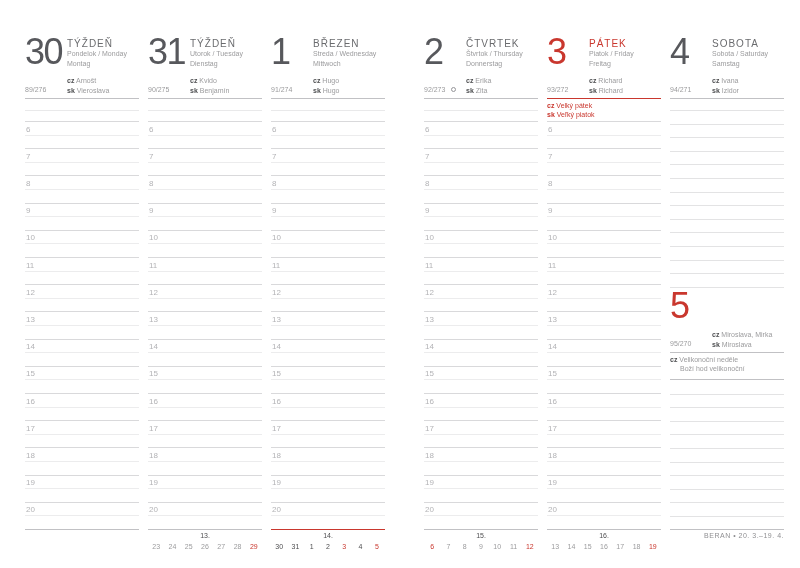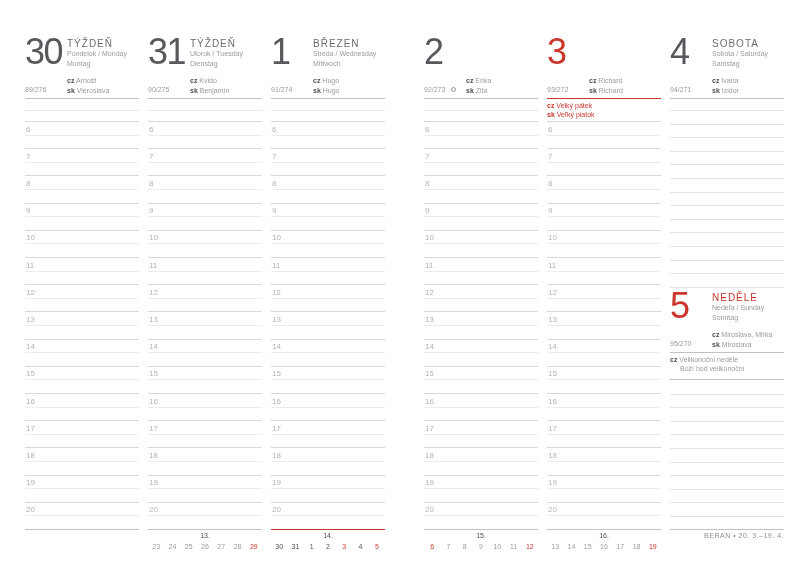--- a/index.html
+++ b/index.html
@@ -275,20 +275,25 @@
           <span class="dc-d">2</span>
           <span class="dc-r">3</span>
           <span class="dc-d">4</span>
           <span class="dc-r">5</span>
         </div>
     </div>
   </div>
 
   <div class="col" style="left:424px">
     <div class="num">2</div>
+    <div class="names">
+      <div class="cap">ČTVRTEK</div>
+      <div class="sub">Štvrtok / Thursday</div>
+      <div class="sub">Donnerstag</div>
+    </div>
     <div class="meta">
       <div><span class="tag">cz</span> <span>Erika</span></div>
       <div><span class="tag">sk</span> <span>Zita</span></div>
     </div>
     <div class="doy"><span>92/273</span><span class="moon"></span></div>
     <div class="divider"></div>
     <div class="preline"></div>
     <div class="hours">
         <div class="hline" style="top: 0px;"></div>
         <div class="hlabel" style="top: 3.5px;">6</div>
@@ -346,20 +351,25 @@
           <span class="dc-g">9</span>
           <span class="dc-g">10</span>
           <span class="dc-g">11</span>
           <span class="dc-r">12</span>
         </div>
     </div>
   </div>
 
   <div class="col" style="left:547px">
     <div class="num red">3</div>
+    <div class="names">
+      <div class="cap red">PÁTEK</div>
+      <div class="sub">Piatok / Friday</div>
+      <div class="sub">Freitag</div>
+    </div>
     <div class="meta">
       <div><span class="tag">cz</span> <span>Richard</span></div>
       <div><span class="tag">sk</span> <span>Richard</span></div>
     </div>
     <div class="doy"><span>93/272</span></div>
     <div class="divider" style="background:var(--accent)"></div>
     <div class="holiday">
       <div><span class="tag">cz</span> <span>Velký pátek</span></div>
       <div><span class="tag">sk</span> <span>Veľký piatok</span></div>
     </div>
@@ -450,25 +460,20 @@
         <div class="rline" style="top: 180.8px;"></div>
         <div class="rline" style="top: 194.4px;"></div>
         <div class="rline" style="top: 208px;"></div>
         <div class="rline" style="top: 221.6px;"></div>
         <div class="rline" style="top: 235.2px;"></div>
         <div class="rline" style="top: 248.8px;"></div>
       </div>
 
     <div class="sunblock">
       <div class="num red">5</div>
-      <div class="names">
-        <div class="cap red">NEDĚLE</div>
-        <div class="sub">Nedeľa / Sunday</div>
-        <div class="sub">Sonntag</div>
-      </div>
       <div class="meta">
         <div><span class="tag">cz</span> <span>Miroslava, Mirka</span></div>
         <div><span class="tag">sk</span> <span>Miroslava</span></div>
       </div>
       <div class="doy"><span>95/270</span></div>
       <div class="divider"></div>
       <div class="note">
         <div><span class="tag">cz</span> <span>Velikonoční neděle</span></div>
         <div class="note2">Boží hod velikonoční</div>
       </div>

